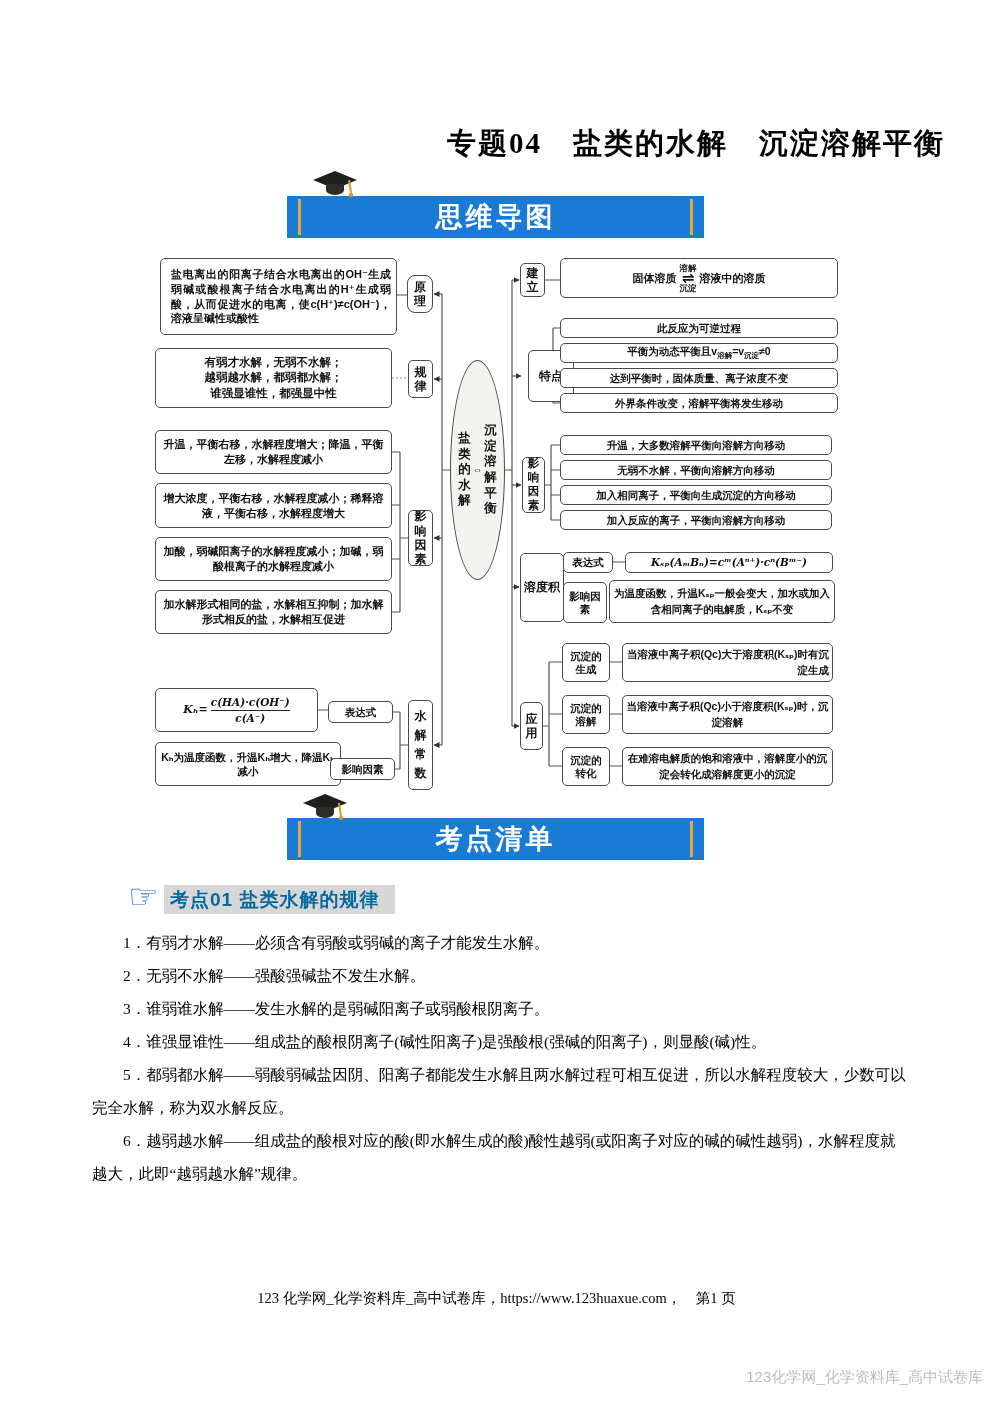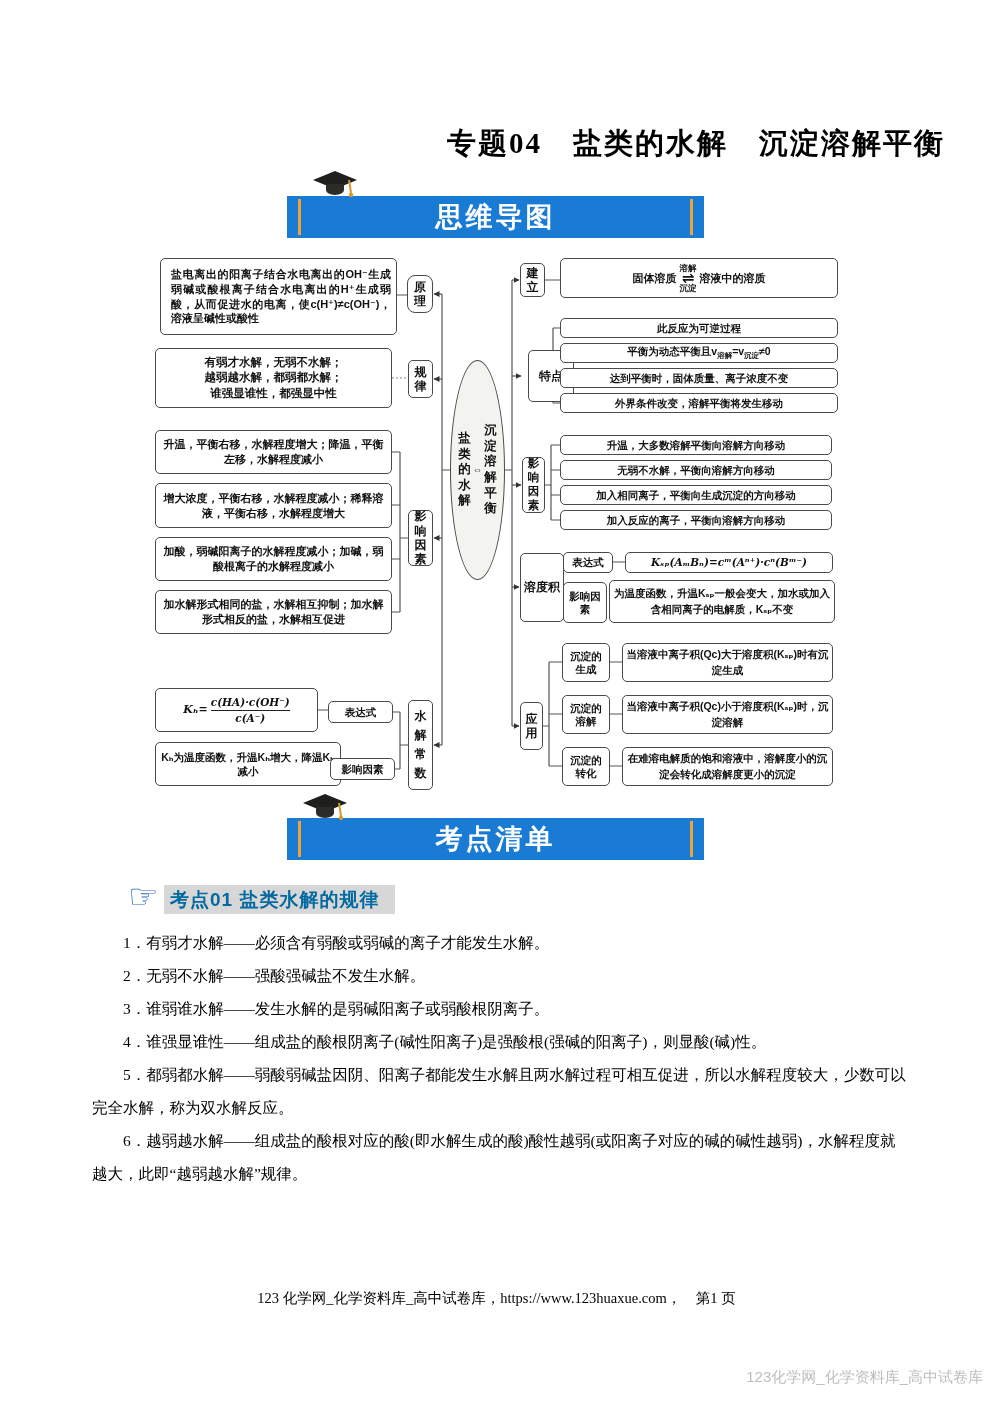--- a/index.html
+++ b/index.html
@@ -160,21 +160,21 @@
   <div class="mm-box rt" style="left:412px;top:208px;width:272px;height:20px;">无弱不水解，平衡向溶解方向移动</div>
   <div class="mm-box rt" style="left:412px;top:233px;width:272px;height:20px;">加入相同离子，平衡向生成沉淀的方向移动</div>
   <div class="mm-box rt" style="left:412px;top:258px;width:272px;height:20px;">加入反应的离子，平衡向溶解方向移动</div>
 
   <div class="mm-box rt" style="left:415px;top:300px;width:50px;height:21px;">表达式</div>
   <div class="mm-box rt it" style="left:477px;top:300px;width:208px;height:21px;">Kₛₚ(AₘBₙ)=cᵐ(Aⁿ⁺)·cⁿ(Bᵐ⁻)</div>
   <div class="mm-box rt" style="left:415px;top:330px;width:44px;height:41px;">影响因素</div>
   <div class="mm-box sm2" style="left:461px;top:328px;width:226px;height:43px;">为温度函数，升温Kₛₚ一般会变大，加水或加入含相同离子的电解质，Kₛₚ不变</div>
 
   <div class="mm-box rt" style="left:414px;top:391px;width:48px;height:39px;">沉淀的生成</div>
-  <div class="mm-box sm2" style="left:474px;top:391px;width:211px;height:39px;">当溶液中离子积(Qc)大于溶度积(Kₛₚ)时有沉淀生成</div>
+  <div class="mm-box sm2" style="left:474px;top:391px;width:211px;height:39px;text-align:right;">当溶液中离子积(Qc)大于溶度积(Kₛₚ)时有沉淀生成</div>
   <div class="mm-box rt" style="left:414px;top:443px;width:48px;height:39px;">沉淀的溶解</div>
   <div class="mm-box sm2" style="left:474px;top:443px;width:211px;height:39px;">当溶液中离子积(Qc)小于溶度积(Kₛₚ)时，沉淀溶解</div>
   <div class="mm-box rt" style="left:414px;top:495px;width:48px;height:39px;">沉淀的转化</div>
   <div class="mm-box sm2" style="left:474px;top:495px;width:211px;height:39px;">在难溶电解质的饱和溶液中，溶解度小的沉淀会转化成溶解度更小的沉淀</div>
 </div>
 
 <div class="abs cap" style="left:302px;top:793px;">
   <svg width="46" height="32" viewBox="0 0 46 32">
     <polygon points="23,1 45,10 23,19 1,10" fill="#1f1f1d"></polygon>
     <path d="M14,14 v6 a9,5 0 0 0 18,0 v-6 z" fill="#2b2b28"></path>

